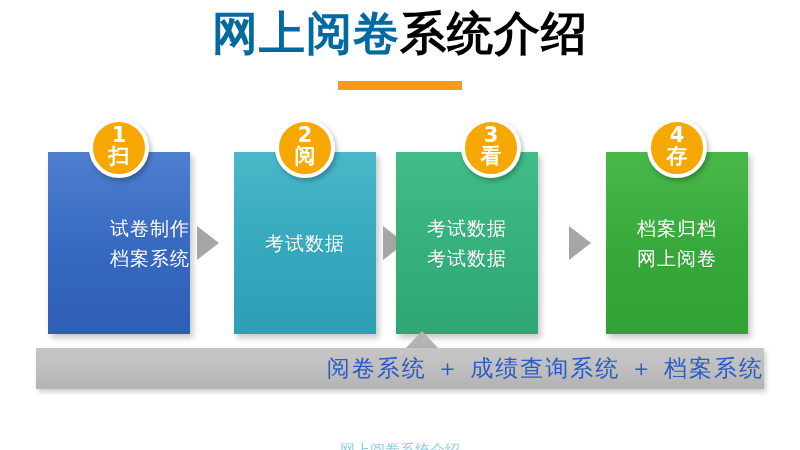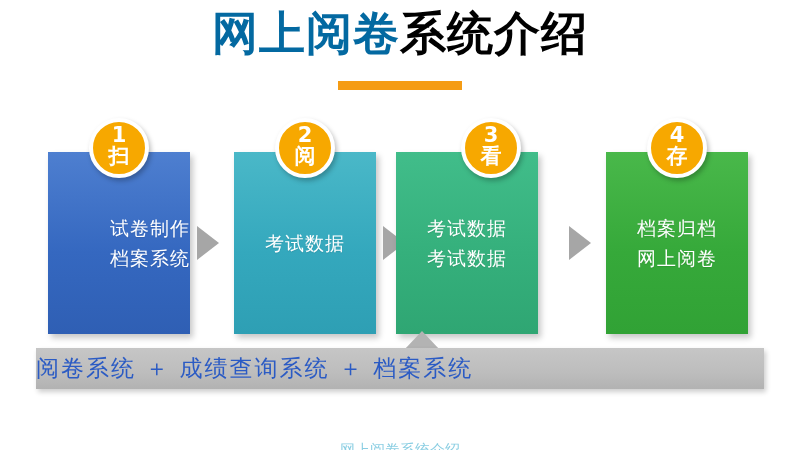--- a/index.html
+++ b/index.html
@@ -136,21 +136,21 @@
   .summary-bar {
     position: absolute;
     left: 36px;
     top: 348px;
     width: 728px;
     height: 41px;
     background: linear-gradient(180deg, #c6c6c6 0%, #bdbdbd 60%, #b2b2b2 100%);
     box-shadow: 2px 3px 5px rgba(0,0,0,0.20);
     display: flex;
     align-items: center;
-    justify-content: flex-start;
+    justify-content: flex-end;
   }
   .summary-text {
     color: #2b5bc4;
     font-size: 23px;
     letter-spacing: 2px;
     white-space: nowrap;
     font-weight: 500;
   }
 
   

